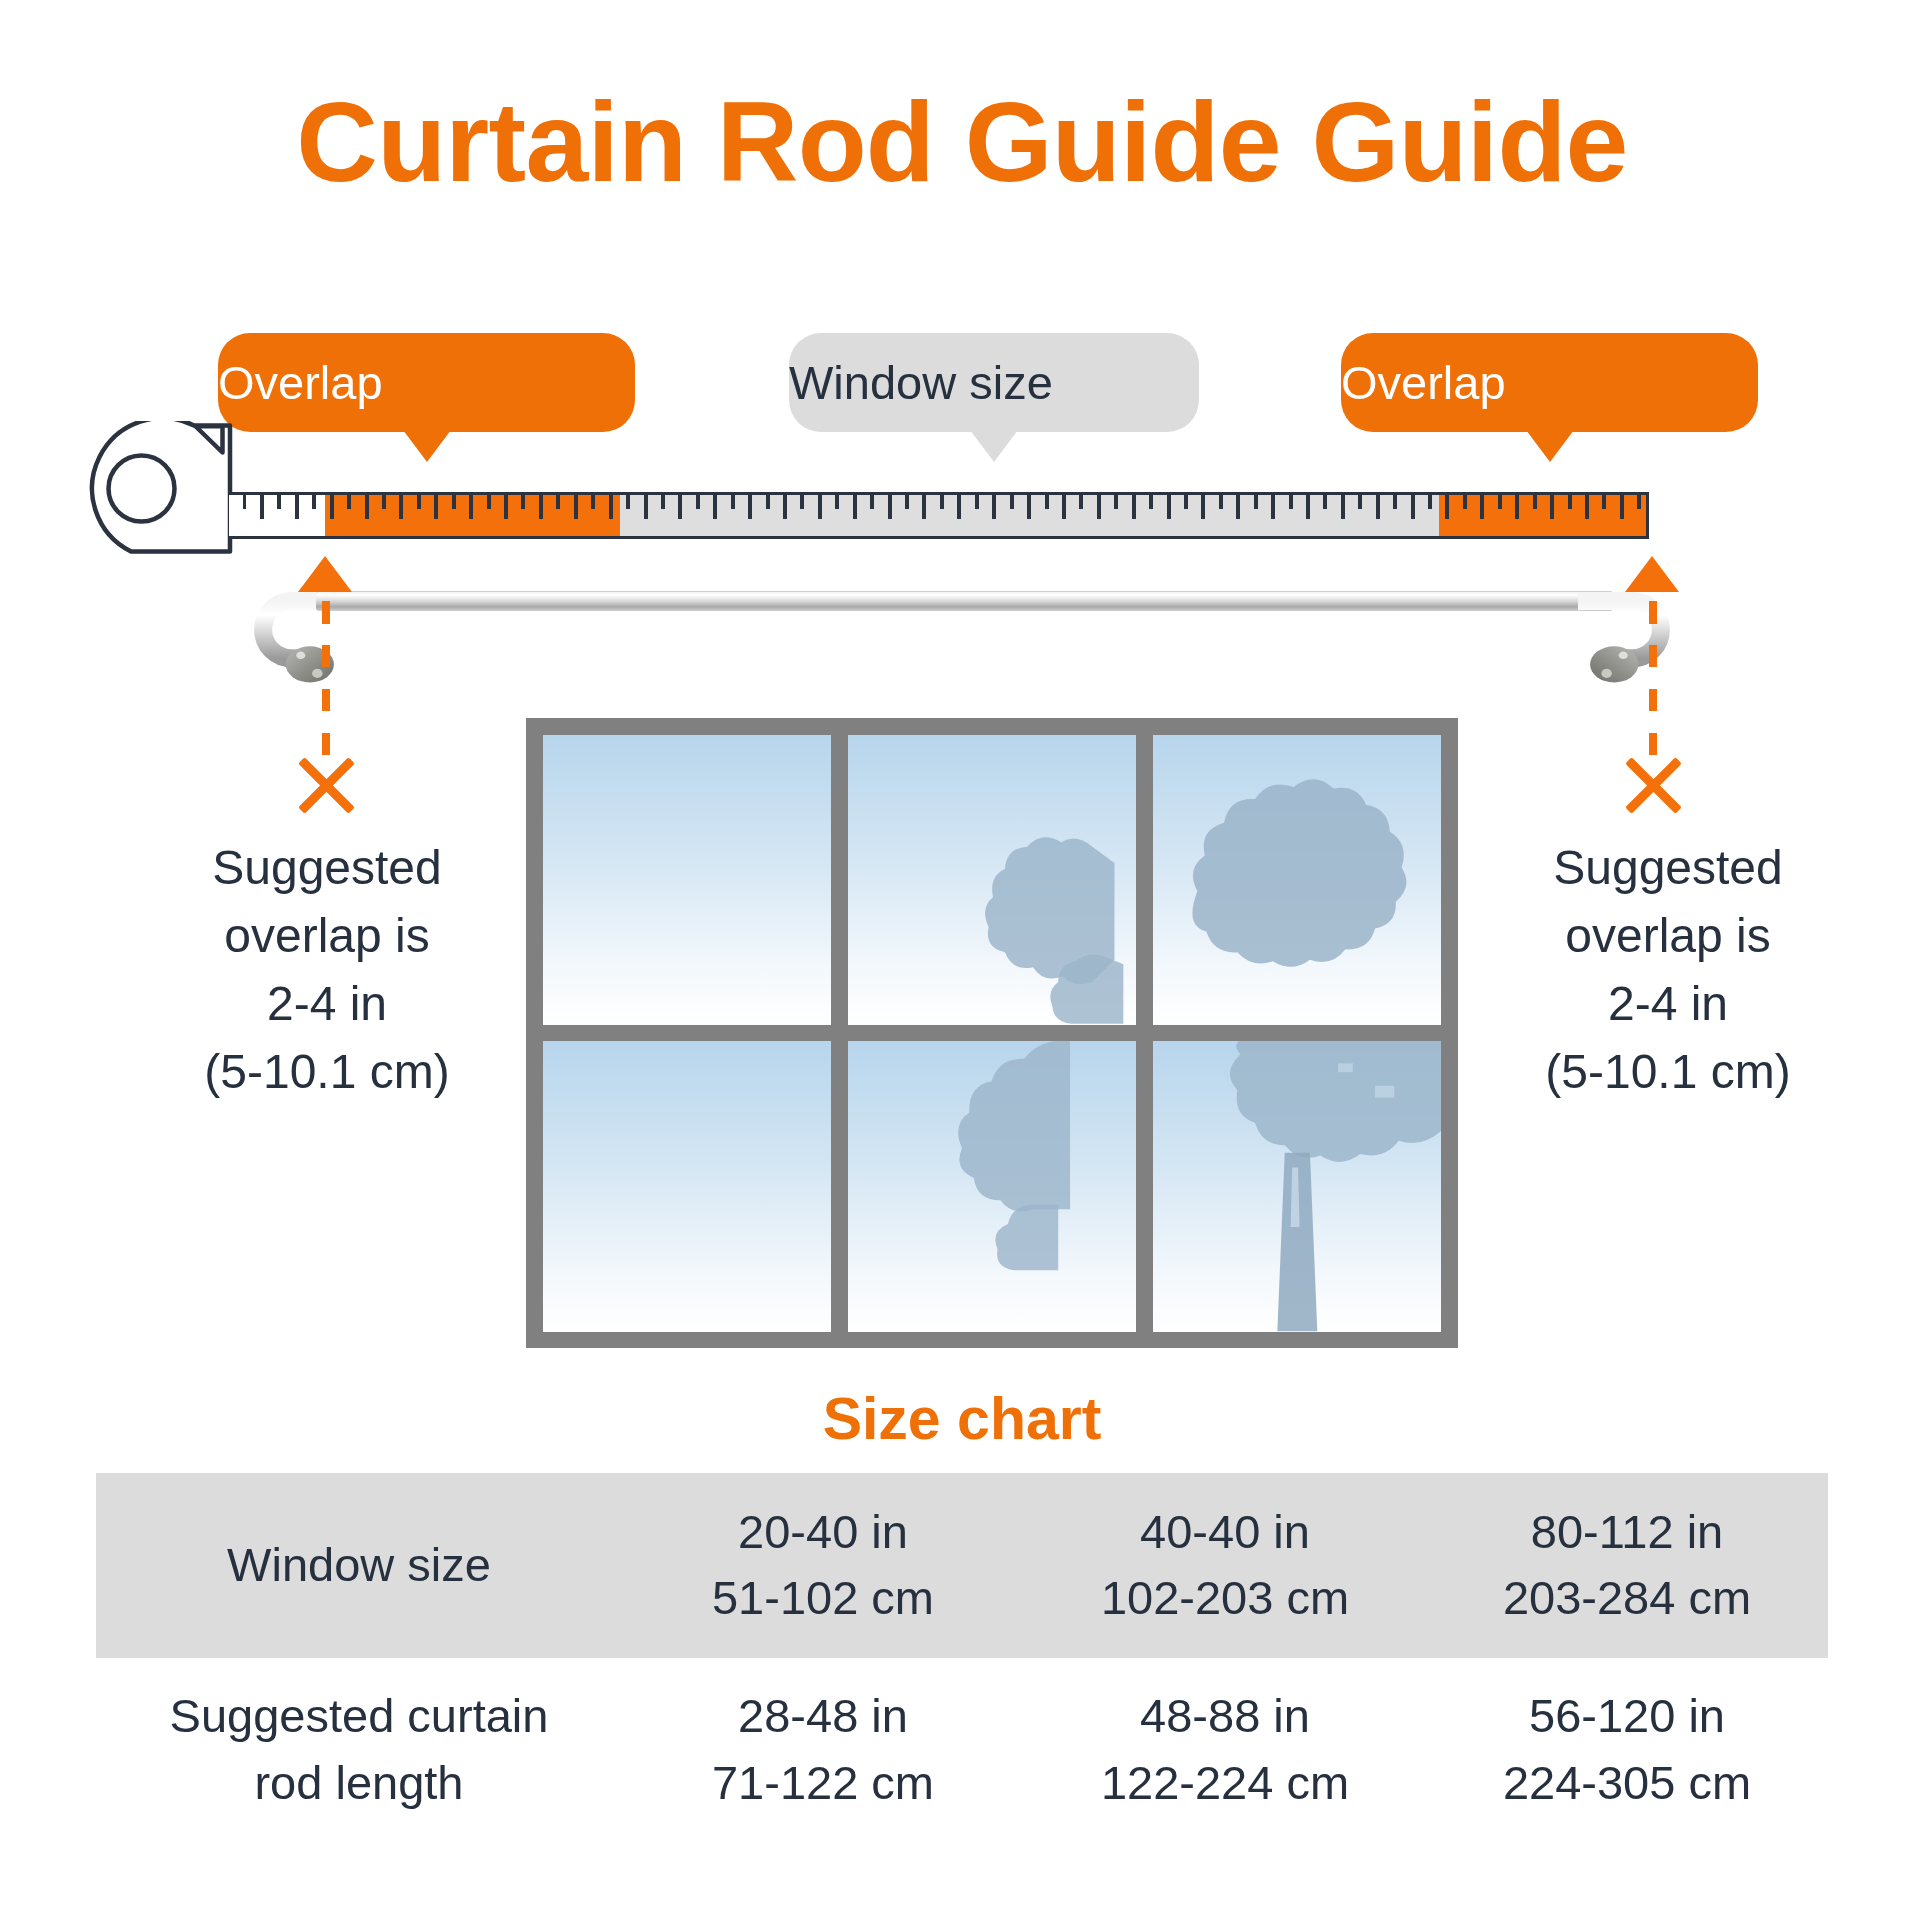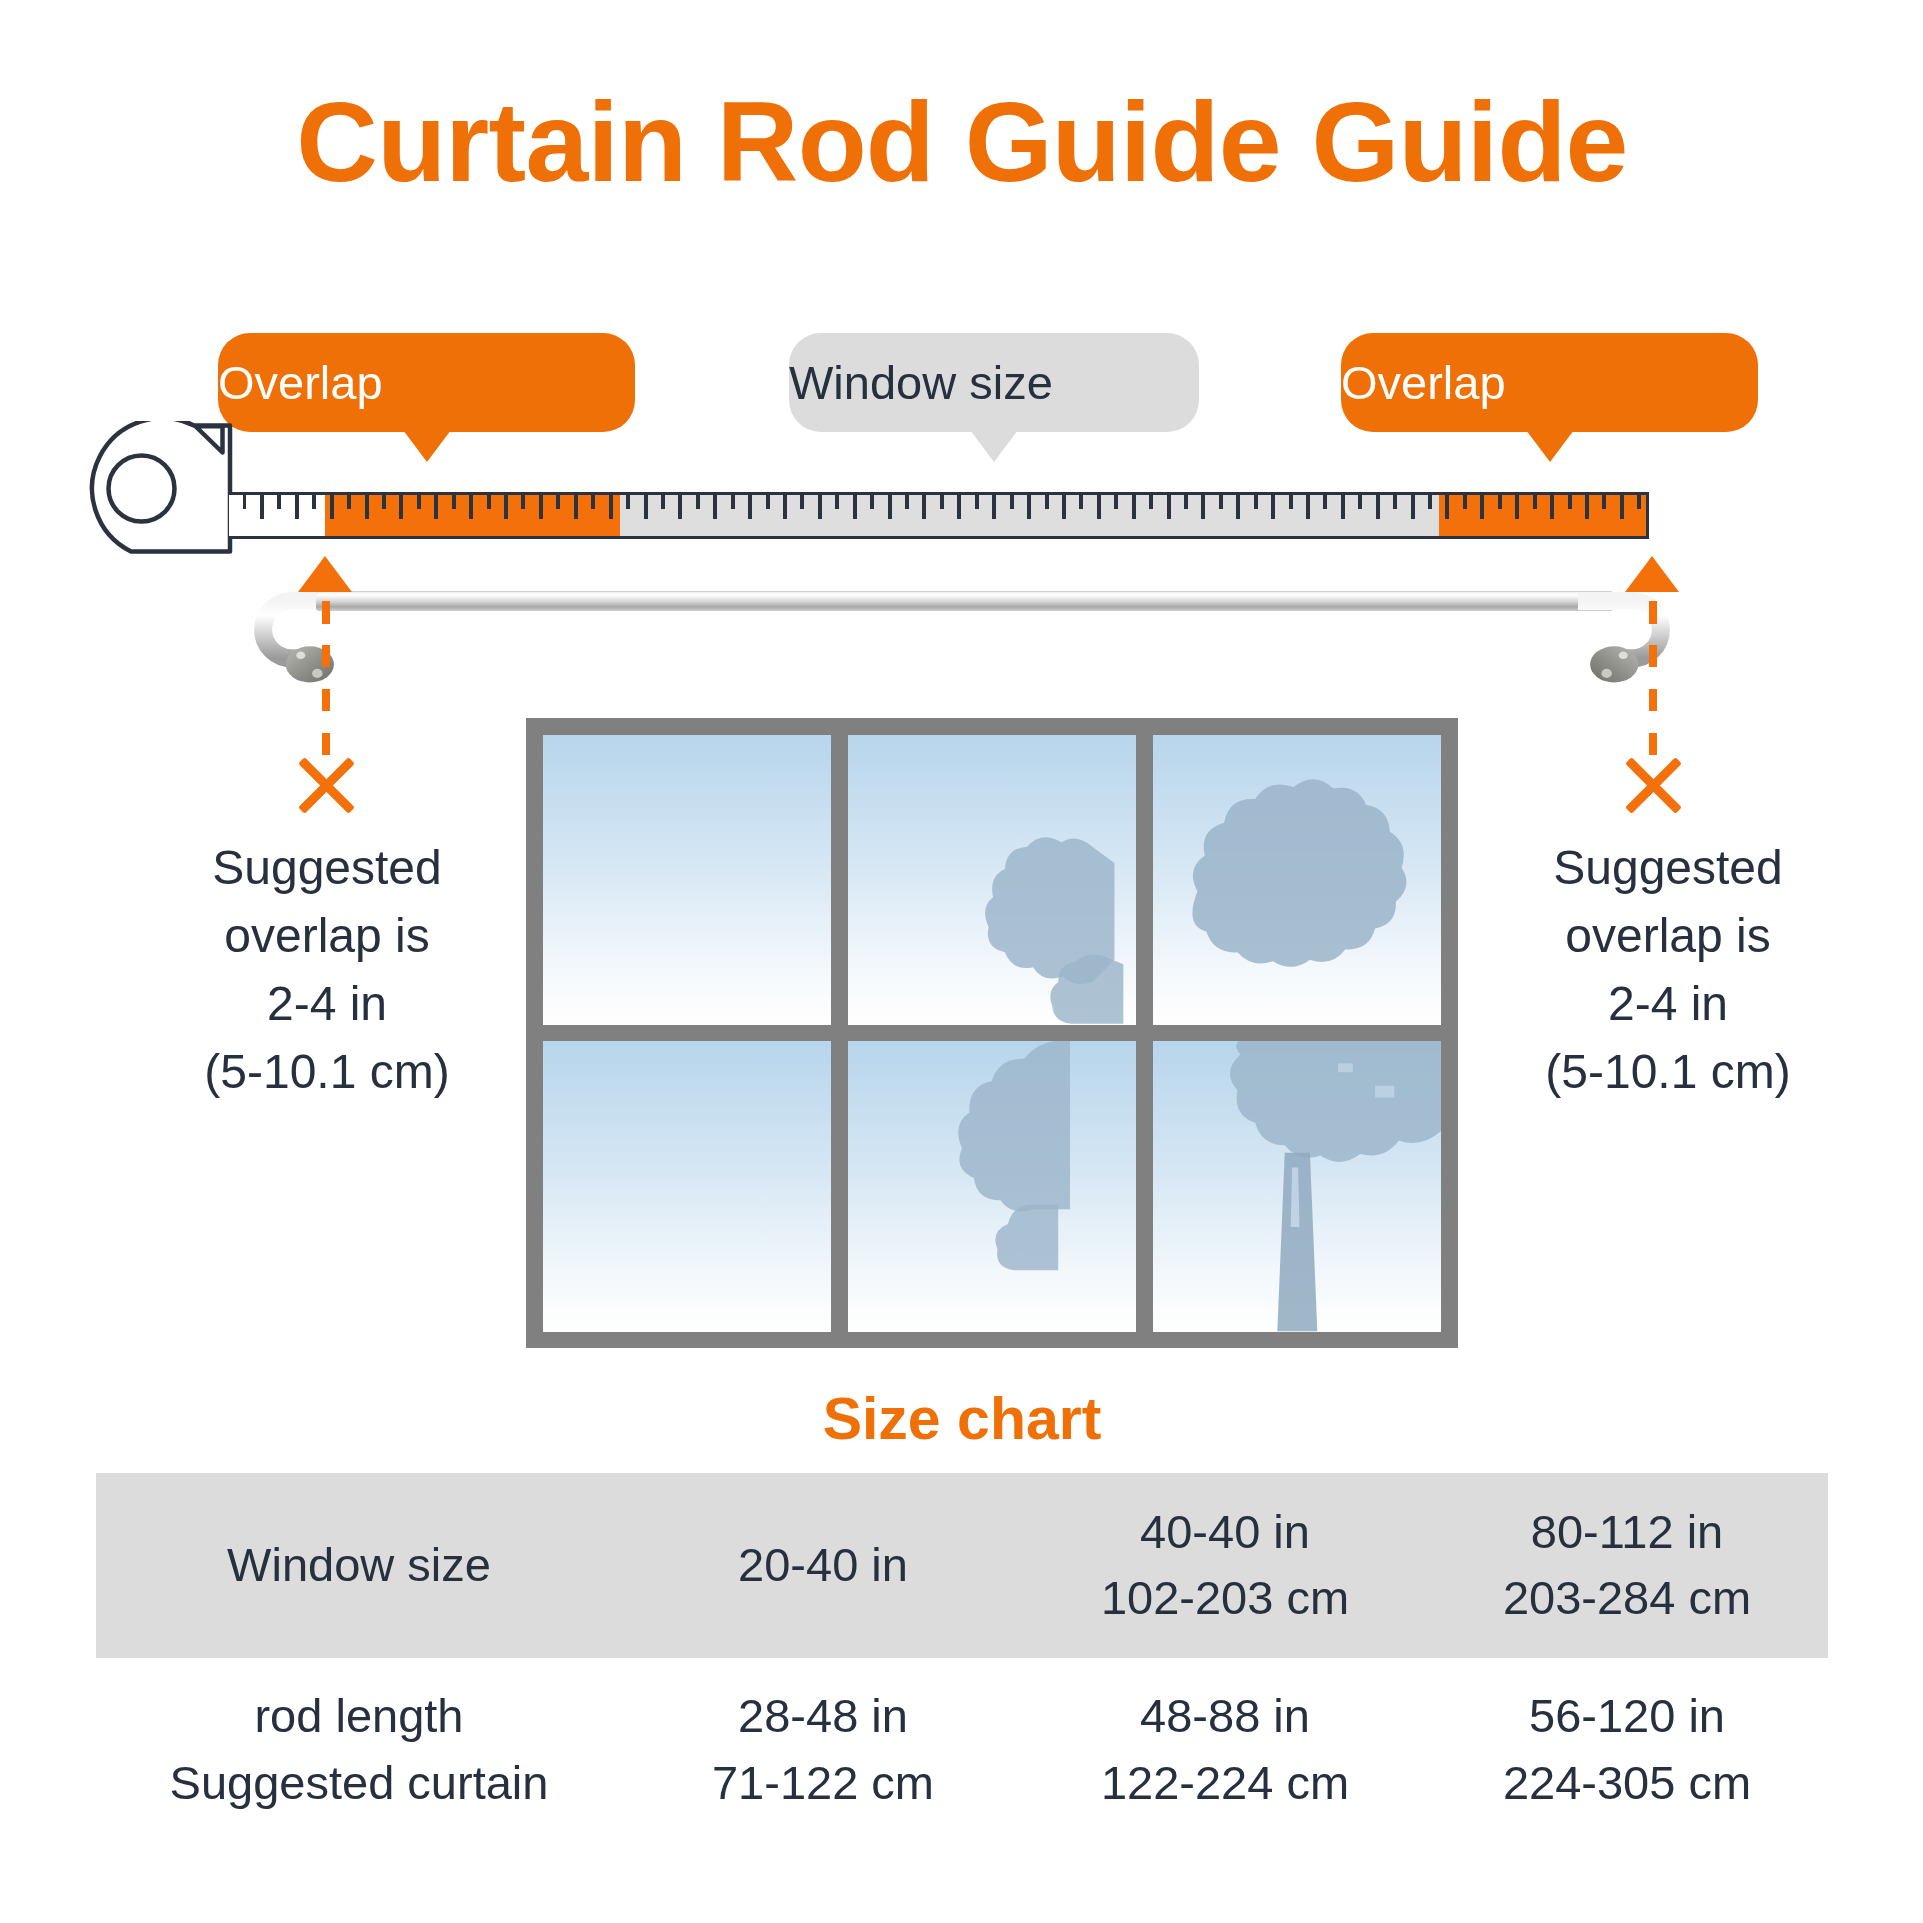--- a/index.html
+++ b/index.html
@@ -320,35 +320,36 @@
     </div>
   </div>
 
   <div class="chart-title">Size chart</div>
 
   <div class="table">
     <div class="trow shaded">
       <div class="tcell label">Window size</div>
       <div class="tcell">
         <div>20-40 in</div>
+        <div>51-102 cm</div>
       </div>
       <div class="tcell">
         <div>40-40 in</div>
         <div>102-203 cm</div>
       </div>
       <div class="tcell">
         <div>80-112 in</div>
         <div>203-284 cm</div>
       </div>
     </div>
 
     <div class="trow">
       <div class="tcell label">
+        <div>Suggested curtain</div>
         <div>rod length</div>
-        <div>Suggested curtain</div>
       </div>
       <div class="tcell">
         <div>28-48 in</div>
         <div>71-122 cm</div>
       </div>
       <div class="tcell">
         <div>48-88 in</div>
         <div>122-224 cm</div>
       </div>
       <div class="tcell">

